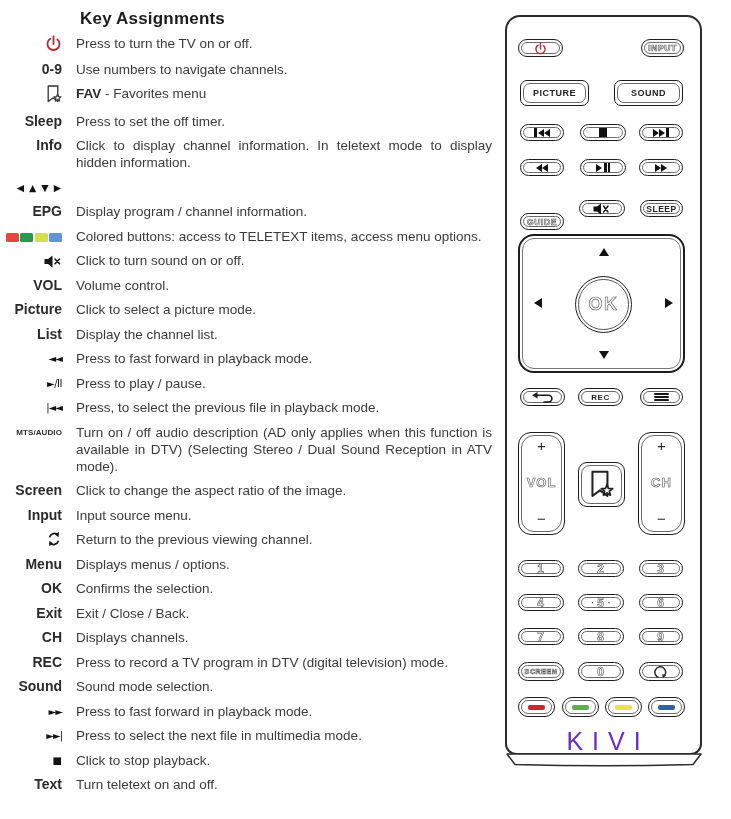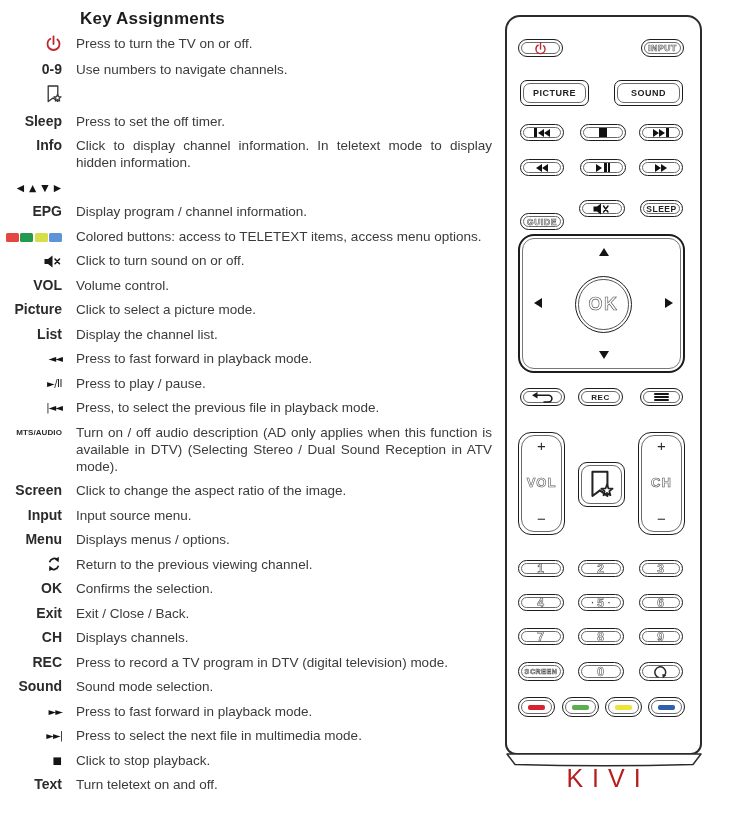--- a/index.html
+++ b/index.html
@@ -84,20 +84,21 @@
       <div class="desc">Use numbers to navigate channels.</div>
     </div>
 
     <div class="row">
       <div class="kcell">
         <svg width="16" height="19" viewBox="0 0 16 19">
           <path d="M2.2,1 h9.6 v15.5 l-4.8,-3.6 l-4.8,3.6 z" fill="#fff" stroke="#333" stroke-width="1.3" stroke-linejoin="round"></path>
           <polygon points="11.5,9.2 12.44,11.71 15.11,11.83 13.02,13.49 13.73,16.07 11.5,14.6 9.27,16.07 9.98,13.49 7.89,11.83 10.56,11.71" fill="#fff" stroke="#333" stroke-width="1.1" stroke-linejoin="round"></polygon>
         </svg>
       </div>
+      <div class="desc"><b>FAV</b><span> - Favorites menu</span></div>
     </div>
 
     <div class="row">
       <div class="kcell">Sleep</div>
       <div class="desc">Press to set the off timer.</div>
     </div>
 
     <div class="row">
       <div class="kcell">Info</div>
       <div class="desc just">Click to display channel information. In teletext mode to display hidden information.</div>
@@ -163,40 +164,40 @@
     </div>
 
     <div class="row">
       <div class="kcell">Screen</div>
       <div class="desc">Click to change the aspect ratio of the image.</div>
     </div>
 
     <div class="row">
       <div class="kcell">Input</div>
       <div class="desc">Input source menu.</div>
-    </div>
-
-    <div class="row">
-      <div class="kcell">Menu</div>
-      <div class="desc">Displays menus / options.</div>
     </div>
 
     <div class="row">
       <div class="kcell">
         <svg width="16" height="16" viewBox="0 0 16 16">
           <path d="M3.5,6.2 A5.3,5.3 0 0 1 12.3,4.0" fill="none" stroke="#191919" stroke-width="1.7"></path>
           <polygon points="12.9,0.8 12.6,6.2 8.9,3.4" fill="#191919"></polygon>
           <path d="M12.5,9.8 A5.3,5.3 0 0 1 3.7,12.0" fill="none" stroke="#191919" stroke-width="1.7"></path>
           <polygon points="3.1,15.2 3.4,9.8 7.1,12.6" fill="#191919"></polygon>
         </svg>
       </div>
       <div class="desc">Return to the previous viewing channel.</div>
     </div>
 
     <div class="row">
+      <div class="kcell">Menu</div>
+      <div class="desc">Displays menus / options.</div>
+    </div>
+
+    <div class="row">
       <div class="kcell">OK</div>
       <div class="desc">Confirms the selection.</div>
     </div>
 
     <div class="row">
       <div class="kcell">Exit</div>
       <div class="desc">Exit / Close / Back.</div>
     </div>
 
     <div class="row">
@@ -401,20 +402,20 @@
     <div class="pill" style="left:55px;top:680px;width:37px;height:20px">
         <span class="cbar" style="background: rgb(95, 174, 78);"></span>
       </div>
     <div class="pill" style="left:98px;top:680px;width:37px;height:20px">
         <span class="cbar" style="background: rgb(236, 228, 58);"></span>
       </div>
     <div class="pill" style="left:141px;top:680px;width:37px;height:20px">
         <span class="cbar" style="background: rgb(47, 95, 174);"></span>
       </div>
 
-    <div class="brand" style="color: #b91c1c; margin-top: 37px;">KIVI</div>
+    <div class="brand" style="color: #6d28d9;">KIVI</div>
   </div>
 
   <svg class="base" width="202" height="14" viewBox="0 0 202 14">
     <path d="M4,1 H198 L190,11.5 Q101,14 12,11.5 Z" fill="#fff" stroke="#2b2b2b" stroke-width="1.5" stroke-linejoin="round"></path>
   </svg>
 
 </div>
 
 </body></html>

